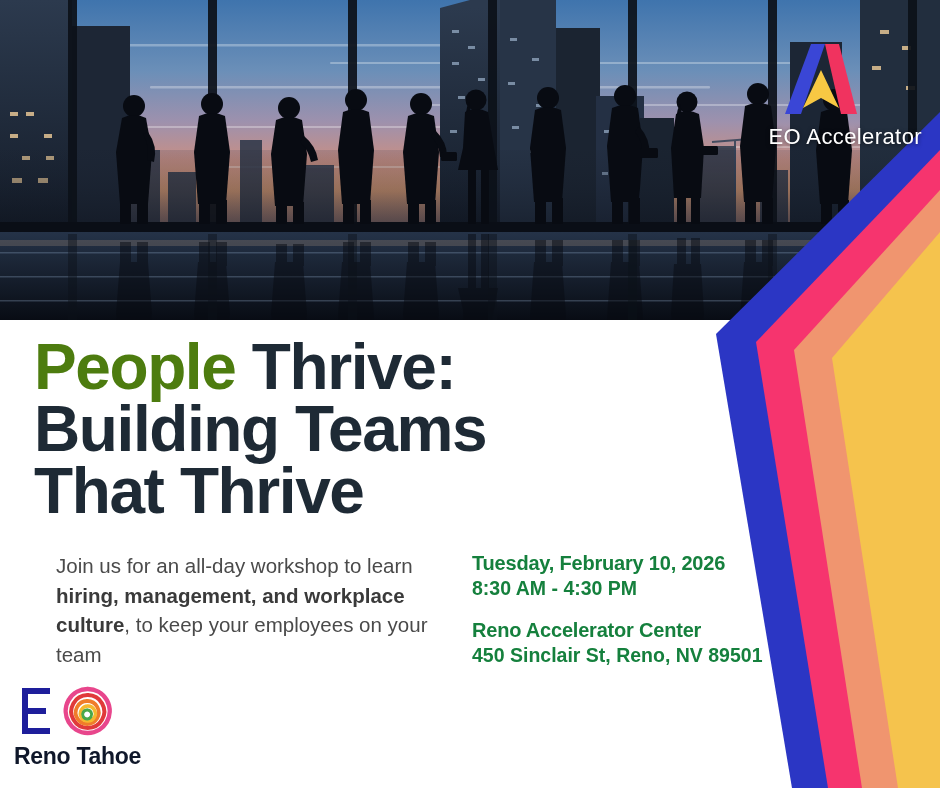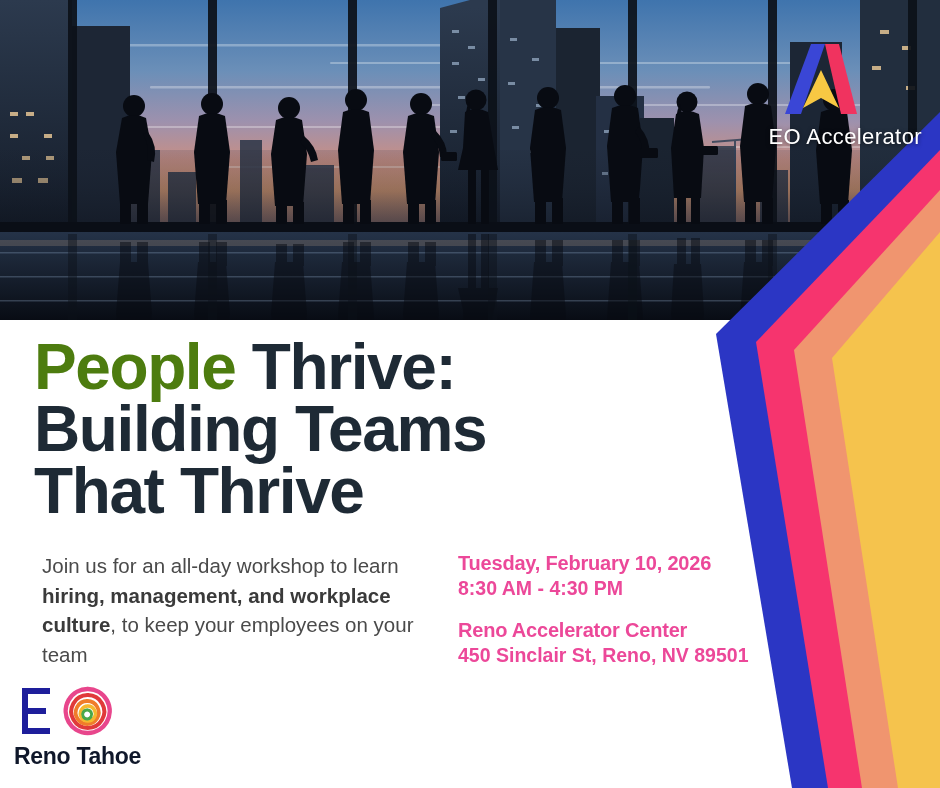--- a/index.html
+++ b/index.html
@@ -31,25 +31,25 @@
   
   .headline {
     position:absolute; left:34px; top:336px; z-index:5;
     font-size:64px; font-weight:700; line-height:.97;
     letter-spacing:-1.4px; color:#1e2a35;
   }
   .headline .hl-line { display:block; white-space:nowrap; }
   .headline .accent { color:#4d7c0f; }
 
   
-  .cols { position:absolute; left:42px; top:551px; width:740px; z-index:5; display:flex; }
+  .cols { position:absolute; left:56px; top:551px; width:740px; z-index:5; display:flex; }
   .col-desc { width:380px; font-size:20.5px; line-height:1.45; color:#4a4a4a; font-weight:400; }
   .col-desc b { color:#3a3a3a; font-weight:700; }
 
-  .col-det { width:330px; padding-left:36px; color:#ec4899; }
+  .col-det { width:330px; padding-left:36px; color:#15803d; }
   .det-strong { font-size:20px; font-weight:700; letter-spacing:-.2px; line-height:1.25; white-space:nowrap; }
   .det-plain  { font-size:19.5px; font-weight:700; line-height:1.3; white-space:nowrap; }
   .det-gap { height:17px; }
 
   
   .eo-logo { position:absolute; left:14px; top:682px; z-index:5; width:170px; }
   .eo-mark { display:block; width:108px; height:58px; }
   .eo-word { margin-top:3px; font-size:23px; font-weight:700; color:#0f172a; letter-spacing:-.3px; }
 </style>
 </head>

